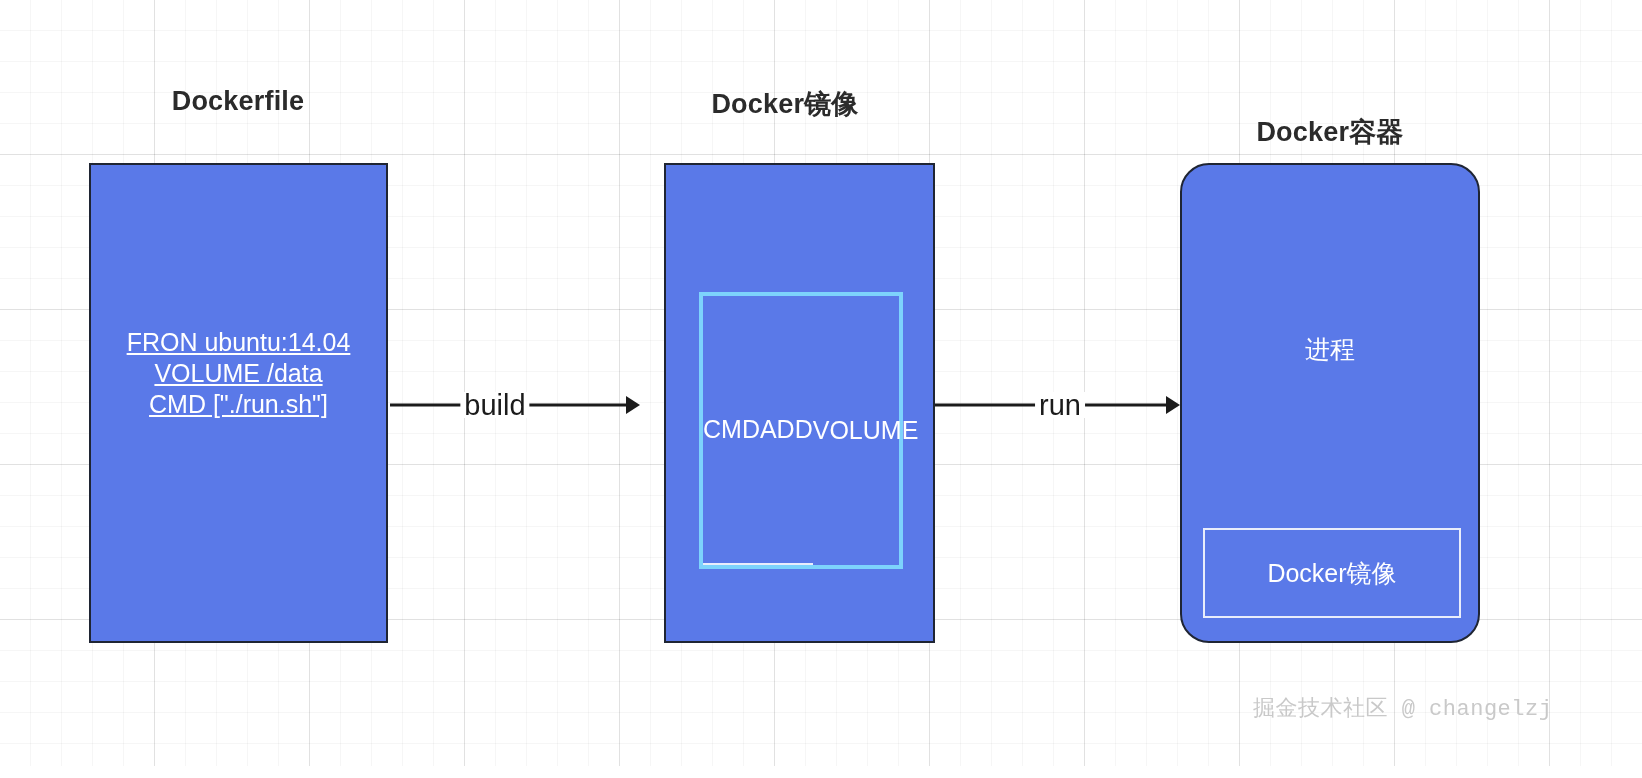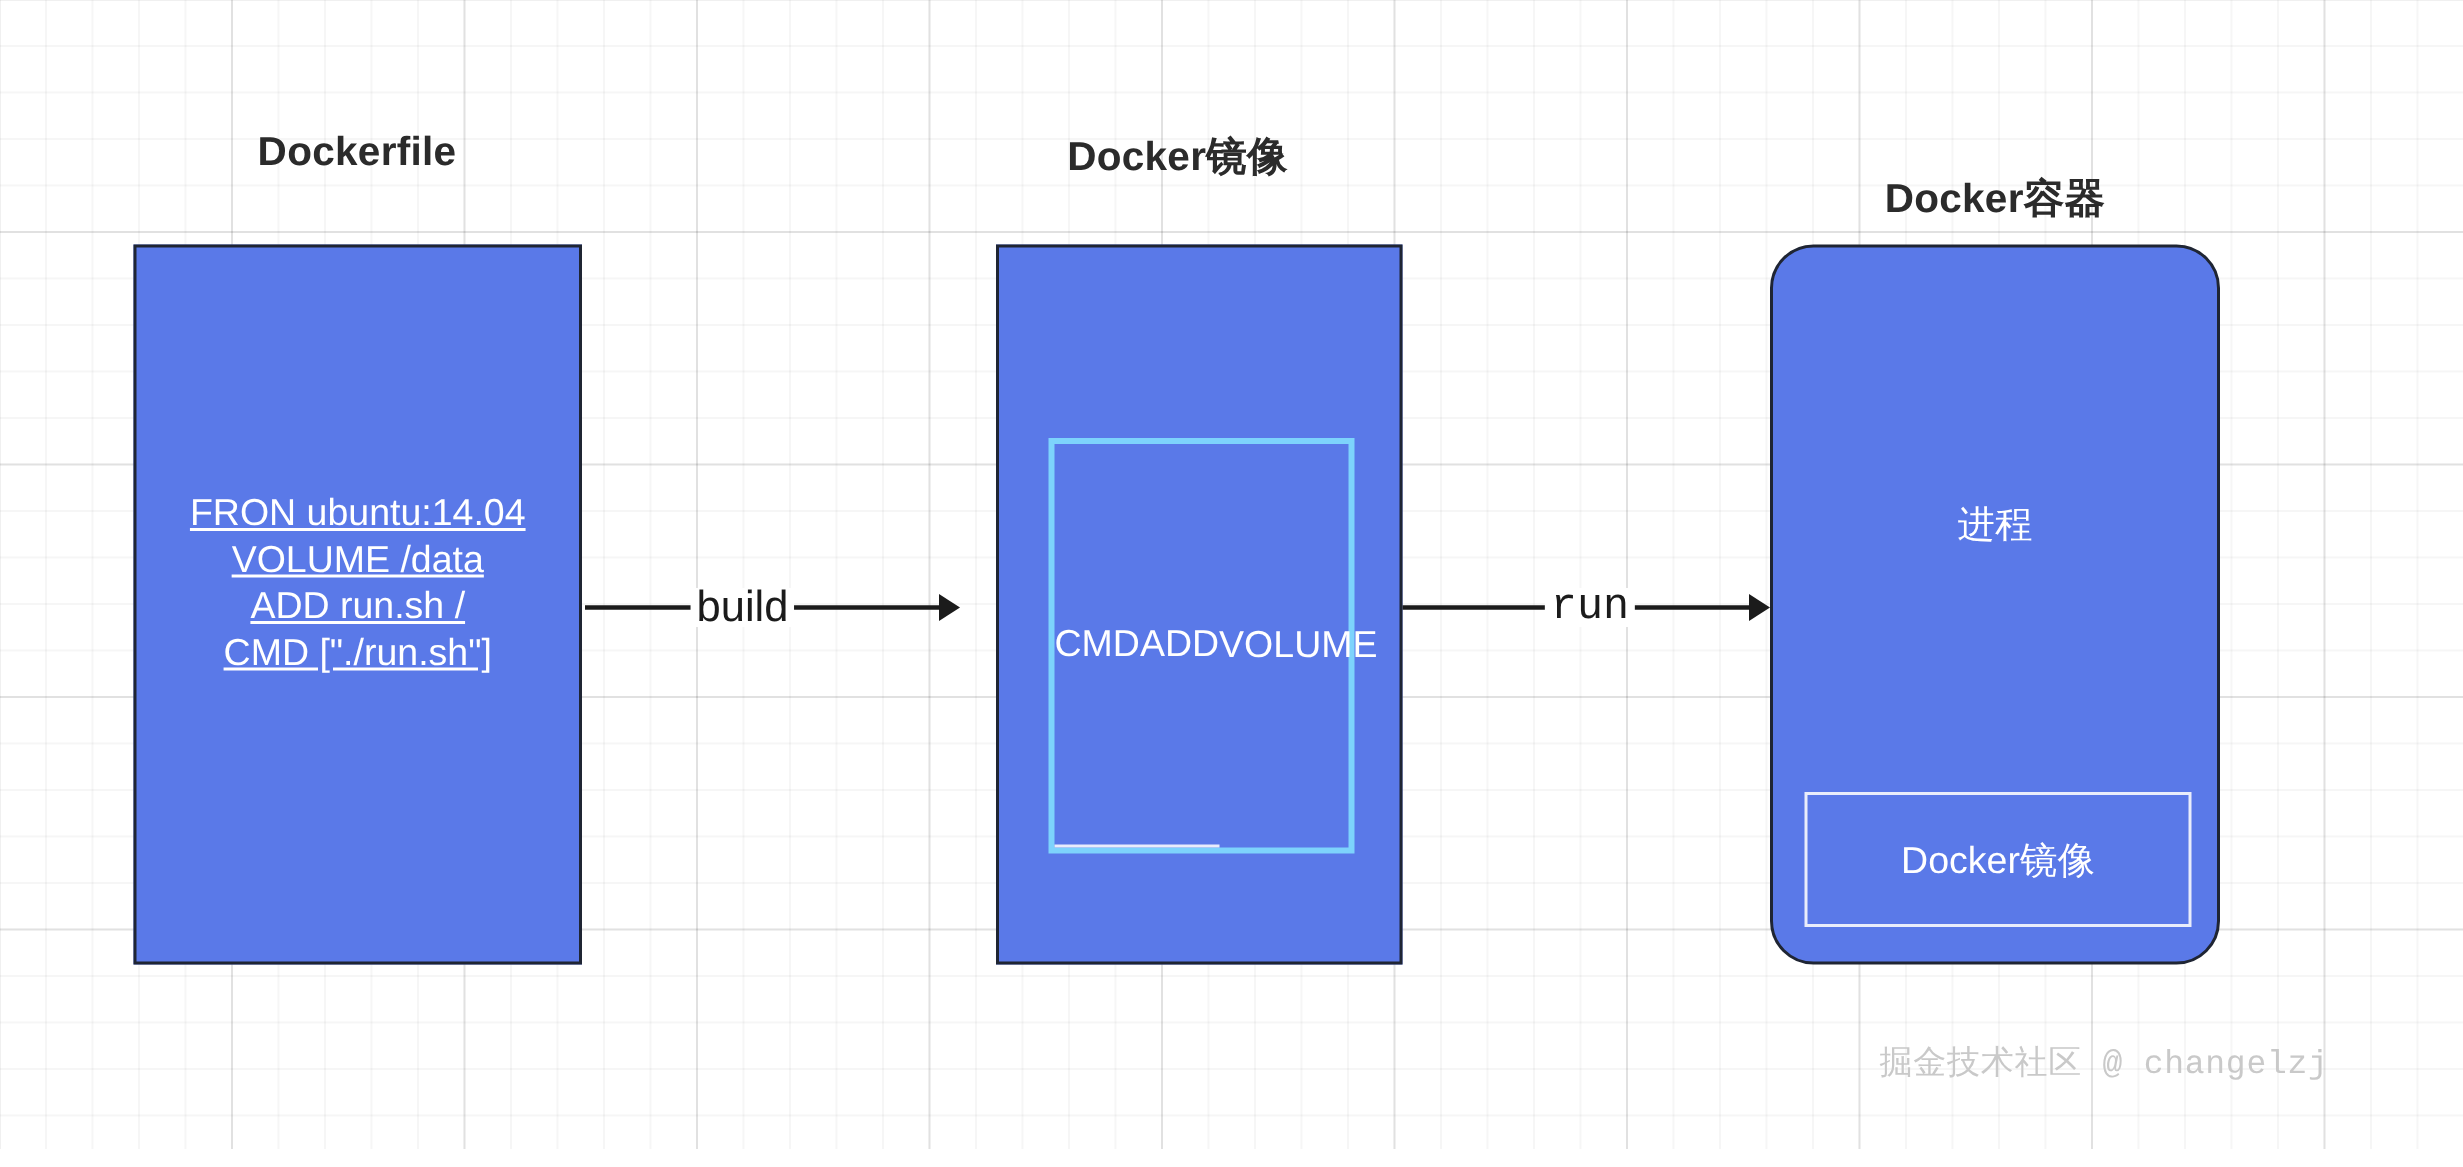--- a/index.html
+++ b/index.html
@@ -141,21 +141,20 @@
   <div class="col-title" style="left:238px; top:86px;">Dockerfile</div>
 
   <div class="col-title" style="left:785px; top:86px;">Docker镜像</div>
 
   <div class="col-title" style="left:1330px; top:86px;margin-top:28px;">Docker容器</div>
 
   <div class="blue-box" style="left:89px; top:163px; width:299px; height:480px;">
     <div class="dockerfile-text" style="top:162px;">
       <div>FRON ubuntu:14.04</div>
       <div>VOLUME /data</div>
-      <div>ADD run.sh /</div>
       <div>CMD ["./run.sh"]</div>
     </div>
   </div>
 
   <svg class="arrow-svg" style="left:390px; top:392px; width:250px; height:26px;" viewBox="0 0 250 26">
     <line x1="0" y1="13" x2="236" y2="13" stroke="#1b1b1b" stroke-width="3"></line>
     <polygon points="236,4 250,13 236,22" fill="#1b1b1b"></polygon>
   </svg>
   <div class="arrow-label" style="left:495px; top:405px;">build</div>
 
@@ -164,21 +163,21 @@
       <div class="layer">CMD</div>
       <div class="layer">ADD</div>
       <div class="layer">VOLUME</div>
     </div>
   </div>
 
   <svg class="arrow-svg" style="left:935px; top:392px; width:245px; height:26px;" viewBox="0 0 245 26">
     <line x1="0" y1="13" x2="231" y2="13" stroke="#1b1b1b" stroke-width="3"></line>
     <polygon points="231,4 245,13 231,22" fill="#1b1b1b"></polygon>
   </svg>
-  <div class="arrow-label" style="left:1060px; top:405px;font-family:Liberation Mono, monospace;">run</div>
+  <div class="arrow-label" style="left:1060px; top:405px;">run</div>
 
   <div class="blue-box" style="left:1180px; top:163px; width:300px; height:480px;border-radius:29px;">
     <div class="proc-label" style="top:168px;">进程</div>
     <div class="inner-box" style="left:21px; top:363px; width:258px; height:90px;">Docker镜像</div>
   </div>
 
   <div class="watermark" style="left:1253px; top:693px;">掘金技术社区 @ changelzj</div>
 
 </div>
 

